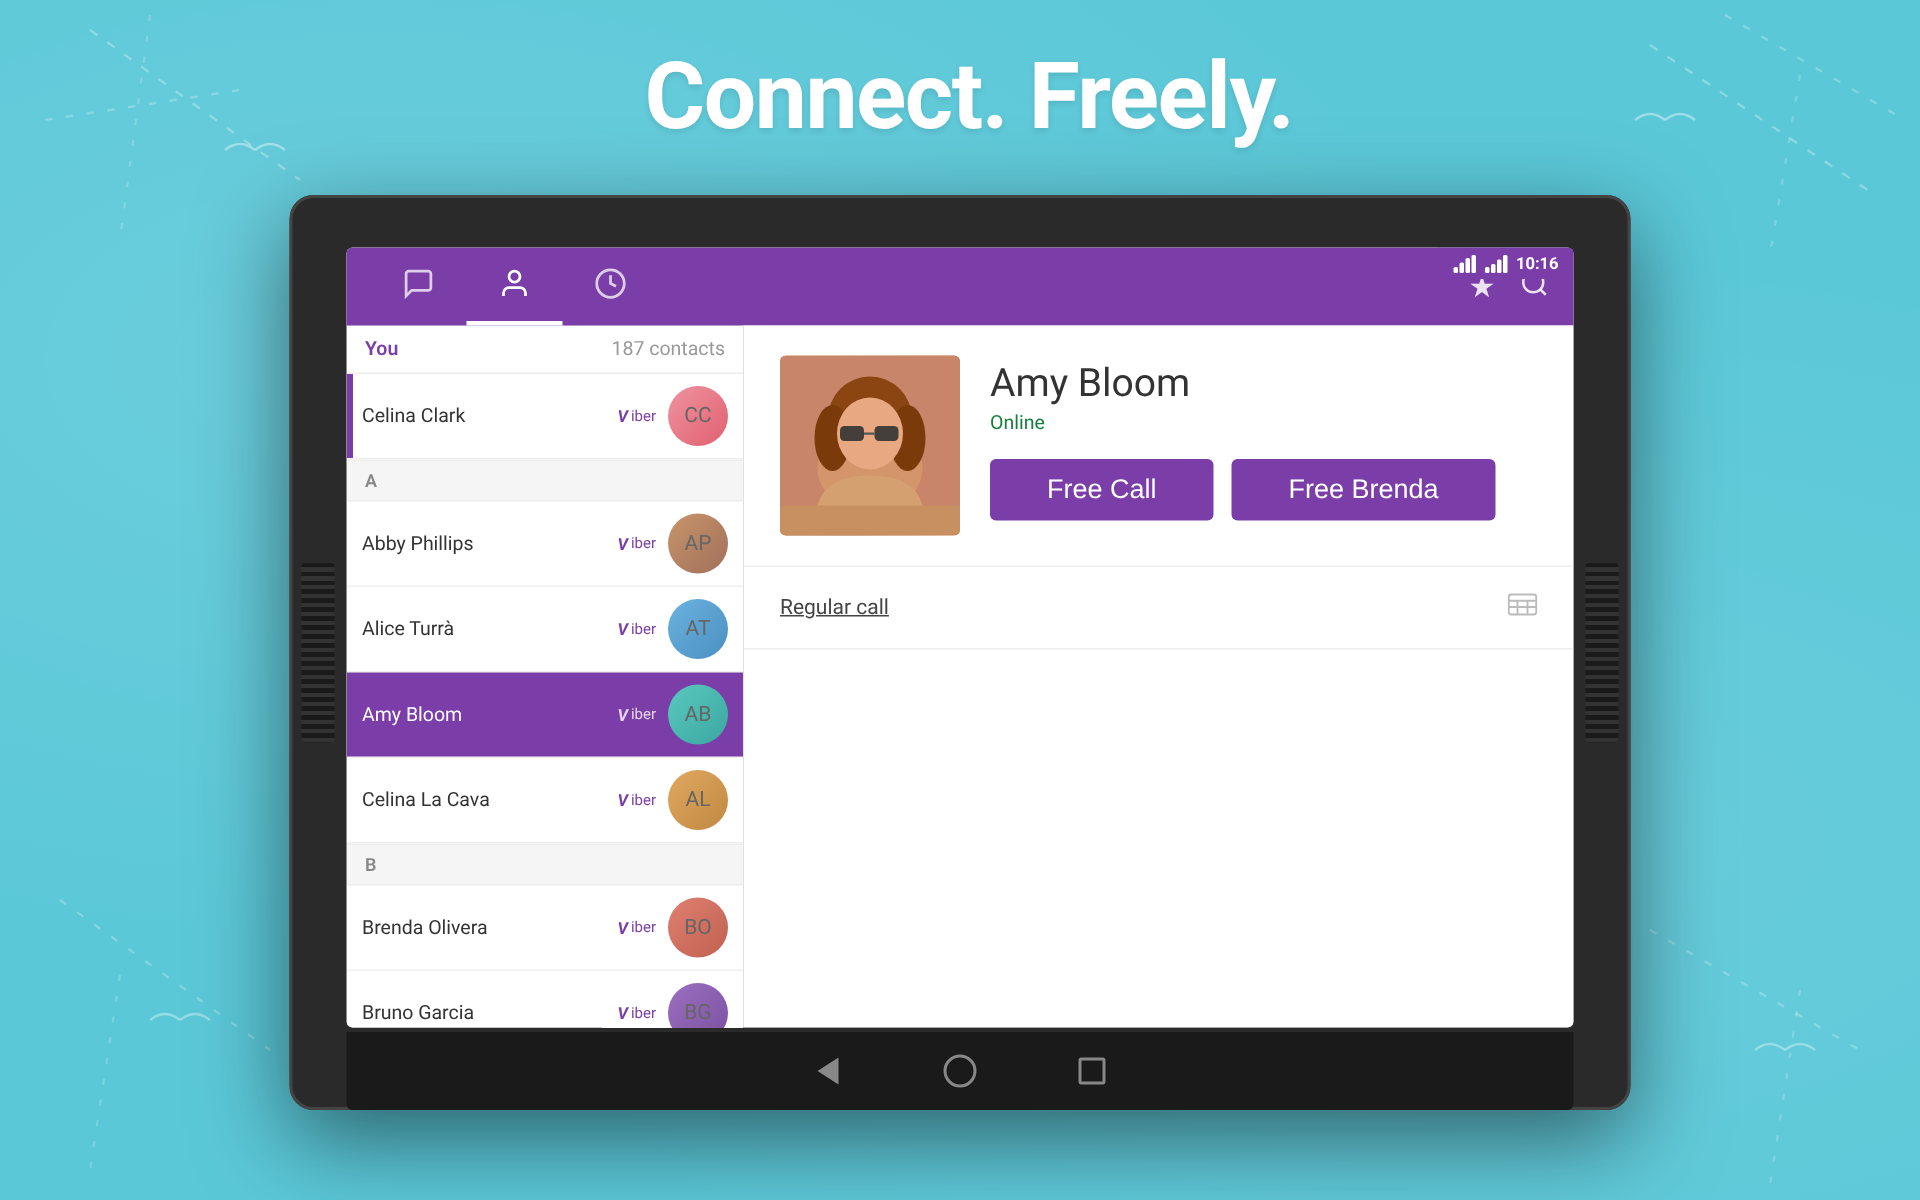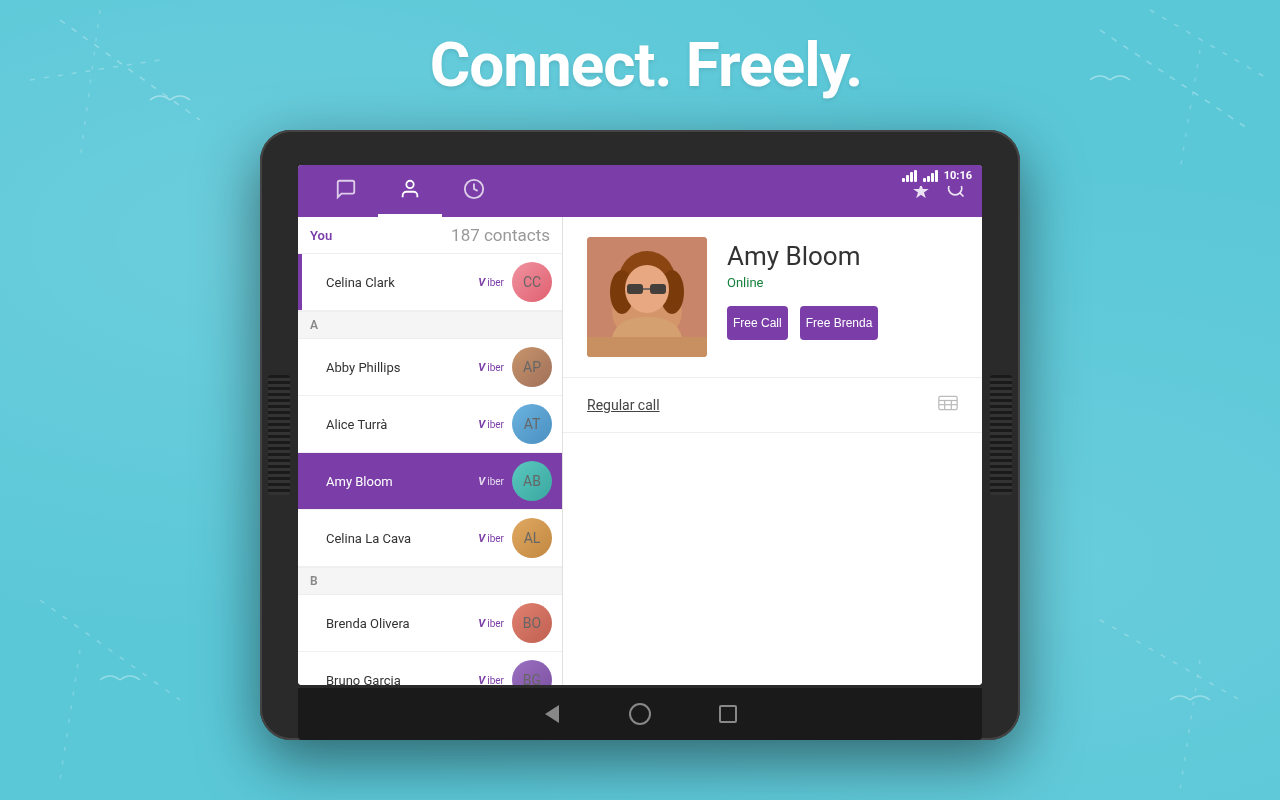--- a/index.html
+++ b/index.html
@@ -42,24 +42,24 @@
       text-shadow: 0 2px 4px rgba(0,0,0,0.1);
       padding-left: 12px;
     }
 
     
     .tablet {
       position: absolute;
       left: 50%;
       top: 130px;
       transform: translateX(-50%);
-      width: 760px;
+      width: 894px;
       height: 610px;
       background: #2a2a2a;
-      border-radius: 31px;
+      border-radius: 16px;
       box-shadow: 0 20px 60px rgba(0,0,0,0.5), inset 0 0 0 2px #444;
     }
 
     
     .tablet-speaker-left, .tablet-speaker-right {
       position: absolute;
       top: 50%;
       transform: translateY(-50%);
       width: 22px;
       height: 120px;
@@ -201,21 +201,21 @@
       background: white;
       border-bottom: 1px solid #eee;
     }
     .sidebar-header-you {
       color: #7b3ea8;
       font-weight: 600;
       font-size: 13px;
     }
     .sidebar-header-count {
       color: #999;
-      font-size: 17px;
+      font-size: 13px;
     }
     .section-label {
       padding: 6px 12px;
       background: #f5f5f5;
       color: #888;
       font-size: 12px;
       font-weight: 600;
       border-bottom: 1px solid #eee;
       border-top: 1px solid #eee;
     }
@@ -246,21 +246,20 @@
     .contact-info {
       flex: 1;
       display: flex;
       align-items: center;
       justify-content: space-between;
     }
     .contact-name {
       font-size: 13px;
       color: #333;
       font-weight: 400;
-      margin-left: 18px;
     }
     .viber-badge {
       font-size: 10px;
       color: #7b3ea8;
       display: flex;
       align-items: center;
       gap: 2px;
     }
     .viber-v {
       font-weight: bold;
@@ -331,26 +330,26 @@
     .detail-status {
       font-size: 13px;
       color: #15803d;
       margin-bottom: 16px;
     }
     .detail-actions {
       display: flex;
       gap: 12px;
     }
     .action-btn {
-      padding: 10px 6px;
+      padding: 10px 38px;
       background: #7b3ea8;
       color: white;
       border: none;
       border-radius: 4px;
-      font-size: 12px;
+      font-size: 18px;
       cursor: pointer;
       font-weight: 500;
     }
     .detail-section {
       padding: 16px 24px;
       border-bottom: 1px solid #eee;
     }
     .detail-section-label {
       font-size: 11px;
       color: #999;

